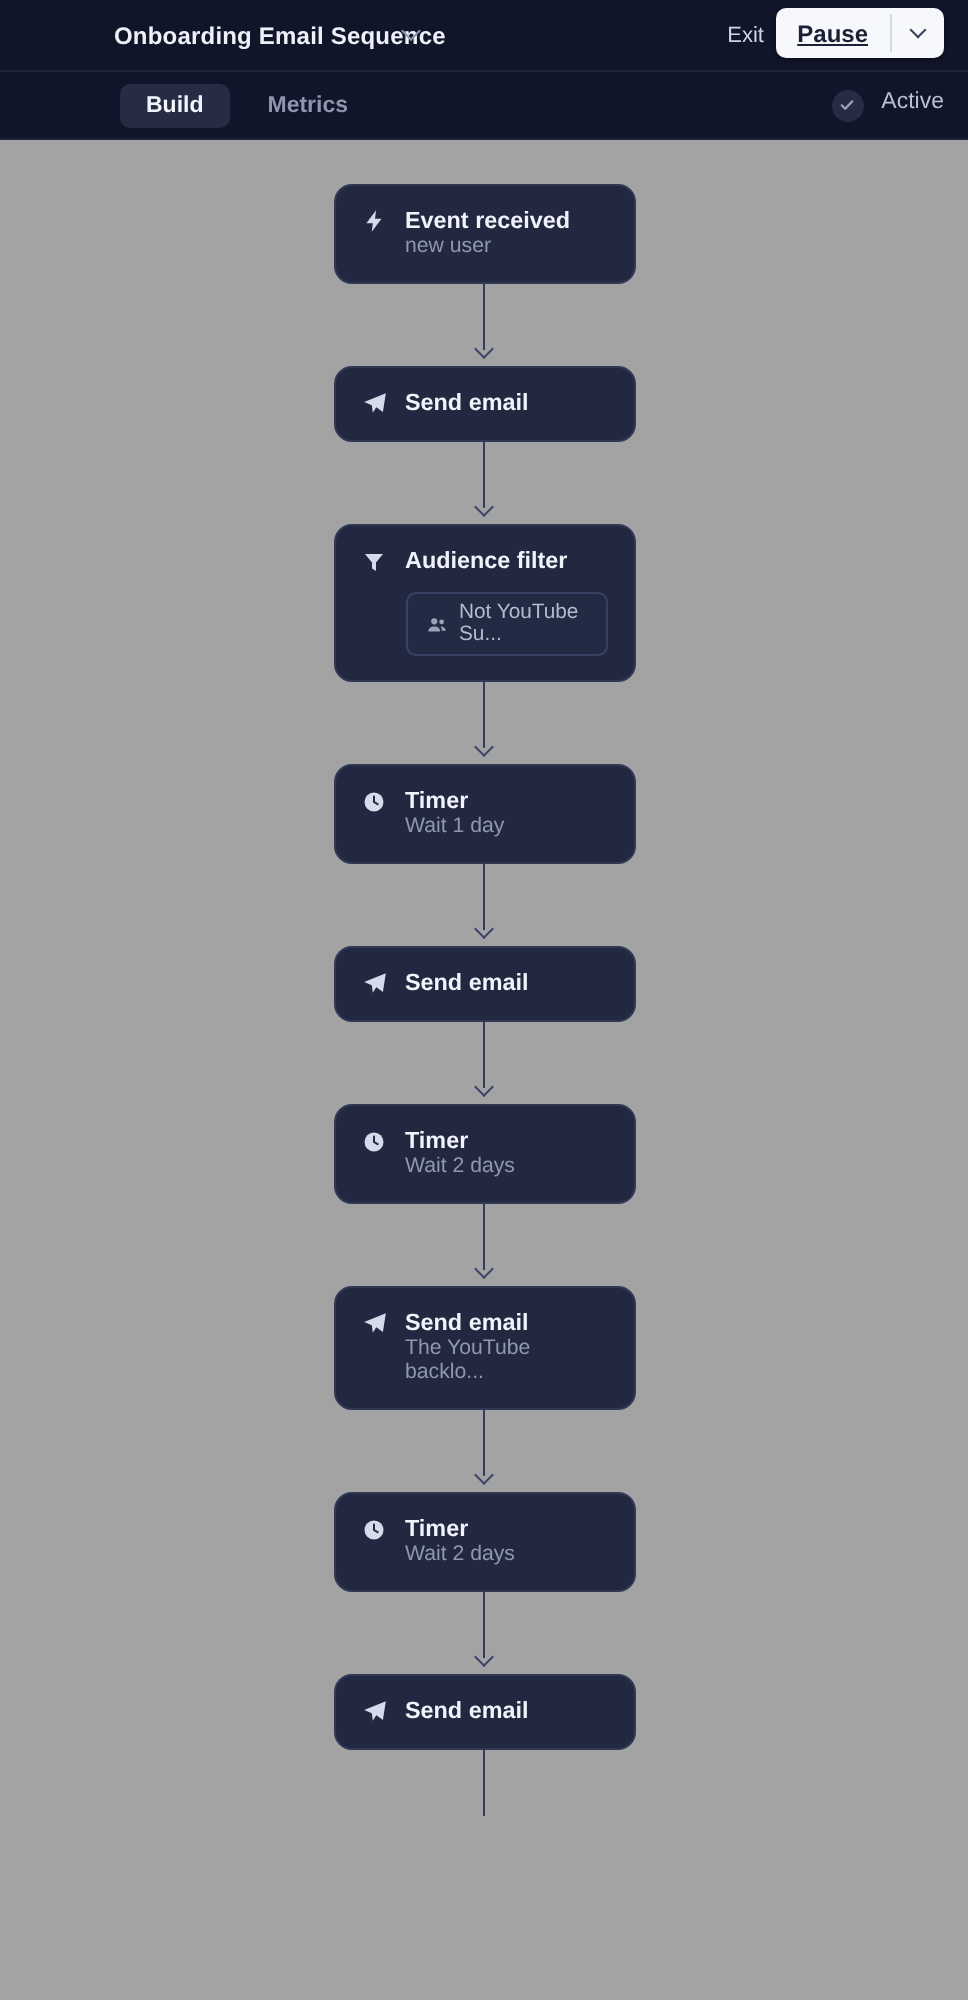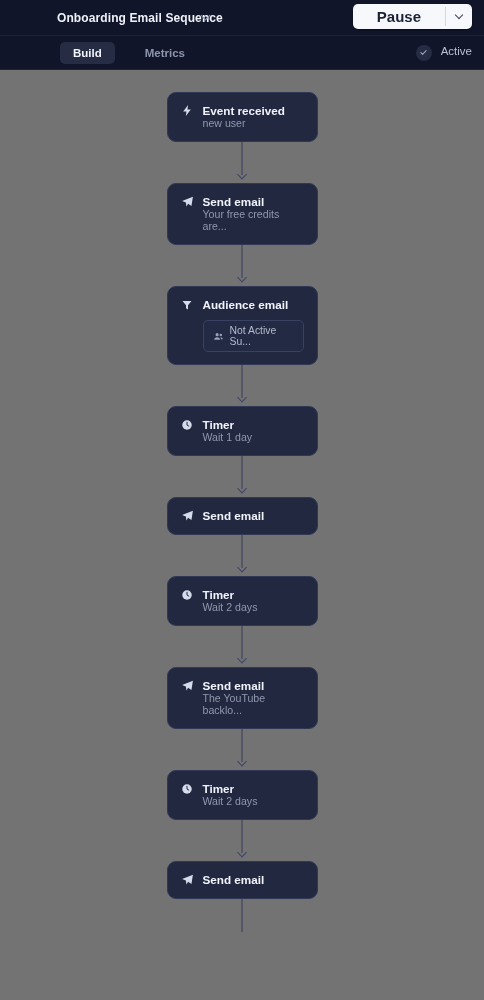--- a/index.html
+++ b/index.html
@@ -37,22 +37,22 @@
   }
   .pause-group{
     position:absolute; right:12px; top:4px;
     display:flex; align-items:stretch;
     height:25px; background:#f7f8fb;
     border-radius:5px; overflow:hidden;
     box-shadow:0 1px 2px rgba(0,0,0,.4);
   }
   .pause-main{
     display:flex; align-items:center; justify-content:center;
-    padding:0 24px; font-size:15px; font-weight:bold; color:#1b2134;
-    background:none; border:none; font-family:inherit; cursor:pointer;
+    padding:0 11px; font-size:12px; font-weight:bold; color:#1b2134;
+    background:none; border:none; font-family:inherit; cursor:pointer;text-decoration:underline;
   }
   .pause-split{
     width:1px; background:#d3d8e4; align-self:stretch; margin:3px 0;
   }
   .pause-caret{
     display:flex; align-items:center; justify-content:center;
     width:26px; color:#39405a; background:none; border:none; cursor:pointer;
   }
   .pause-caret .caret{ width:6px; height:6px; border-width:1.5px; margin-top:-3px;}
 
@@ -62,35 +62,35 @@
     display:flex; align-items:center;
     border-bottom:1px solid #1d2338;
     position:relative;
   }
   .tab{
     font-size:11.5px; font-weight:bold;
     background:none; border:none; font-family:inherit; cursor:pointer;
     padding:5px 13px; border-radius:5px; color:#8d96ad;
   }
   .tab.active{ background:#262c44; color:#f2f5fb; }
-  .tabs-wrap{ position:absolute; left:60px; display:flex; gap:17px; }
+  .tabs-wrap{ position:absolute; left:60px; display:flex; gap:6px; }
   .status{
     position:absolute; right:12px;
     display:flex; gap:9px;
   }
   .status-check{
     width:16px; height:16px; border-radius:50%;
     background:#262c44; display:flex; align-items:center; justify-content:center;
   }
   .status-check svg{ display:block; }
   .status-label{ font-size:11.5px; color:#b9c0d2; }
 
   
   .canvas{
-    position:relative; height:930px; background:#737373;
+    position:relative; height:930px; background:#a3a3a3;
     overflow:hidden;
   }
   .chain{
     position:absolute; left:0; top:22px; width:100%;
     display:flex; flex-direction:column; align-items:center;
   }
   .node{
     width:151px; background:#222840;
     border:1px solid #303855; border-radius:9px;
     padding:11px 13px 12px 13px;
@@ -180,43 +180,42 @@
       </div>
       <div class="node">
         <div class="node-head">
           <span class="node-icon">
             <svg width="13" height="13" viewBox="0 0 24 24">
               <path d="M22 3 L2 11 l7 3 1 7 3.2-5 6.1 4.2 z" fill="currentColor"></path>
             </svg>
           </span>
           <span class="node-title">Send email</span>
         </div>
-        <div class="node-sub">Your free credits are...</div>
       </div>
       <div class="connector">
         <span class="line"></span>
         <span class="head"></span>
       </div>
       <div class="node"><div class="node-head">
           <span class="node-icon">
             <svg width="12" height="12" viewBox="0 0 24 24">
               <path d="M3 4 h18 l-7 8.5 V21 l-4-2.5 V12.5 z" fill="currentColor"></path>
             </svg>
           </span>
-          <span class="node-title">Audience email</span>
+          <span class="node-title">Audience filter</span>
         </div><div class="node-chip">
           <span class="chip-icon">
             <svg width="11" height="11" viewBox="0 0 24 24">
               <circle cx="9" cy="8" r="3.4" fill="currentColor"></circle>
               <circle cx="17" cy="8.6" r="2.6" fill="currentColor"></circle>
               <path d="M2.5 19c0-3.4 2.9-5.5 6.5-5.5s6.5 2.1 6.5 5.5z" fill="currentColor"></path>
               <path d="M16 13.6c3 0 5.5 1.8 5.5 4.6h-4.2c0-1.8-.5-3.4-1.3-4.6z" fill="currentColor"></path>
             </svg>
           </span>
-          <span class="chip-label">Not Active Su...</span>
+          <span class="chip-label">Not YouTube Su...</span>
         </div></div>
       <div class="connector">
         <span class="line"></span>
         <span class="head"></span>
       </div>
       <div class="node">
         <div class="node-head">
           <span class="node-icon">
             <svg width="12" height="12" viewBox="0 0 24 24">
               <circle cx="12" cy="12" r="9.5" fill="currentColor"></circle>

